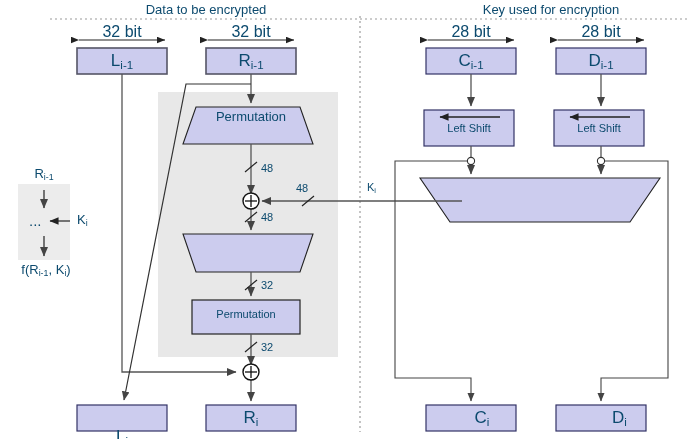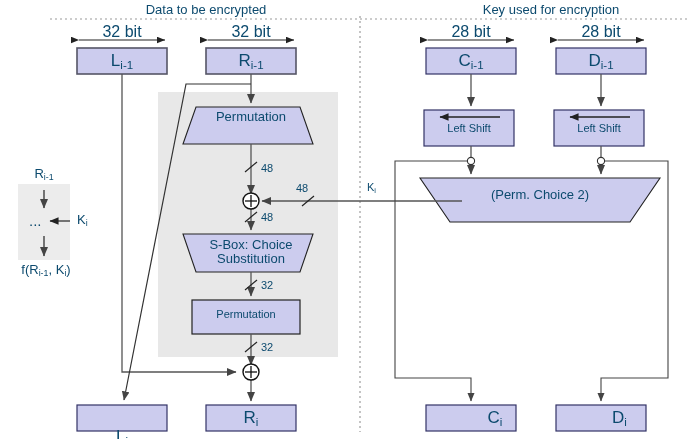--- a/index.html
+++ b/index.html
@@ -153,40 +153,35 @@
   <div class="lbl boxtxt ctr" style="left:601px;top:51px;">
     <span>D</span><sub>i-1</sub>
   </div>
 
   <div class="lbl boxtxt ctr" style="left:122px;top:427px;">
     <span>L</span><sub>i</sub>
   </div>
   <div class="lbl boxtxt ctr" style="left:251px;top:408px;">
     <span>R</span><sub>i</sub>
   </div>
-  <div class="lbl boxtxt ctr" style="left:495px;top:408px;">
+  <div class="lbl boxtxt ctr" style="left:482px;top:408px;">
     <span>C</span><sub>i</sub>
   </div>
   <div class="lbl boxtxt ctr" style="left:601px;top:408px;padding-left:37px;">
     <span>D</span><sub>i</sub>
   </div>
 
   <div class="lbl trtxt ctr" style="left:251px;top:110px;width:120px;">
     <div>Permutation</div>
-  </div>
-  <div class="lbl trtxt ctr" style="left:251px;top:238px;width:130px;">
-    <div>S-Box: Choice</div>
-    <div>Substitution</div>
   </div>
   <div class="lbl permtxt ctr" style="left:246px;top:308px;">Permutation</div>
 
   <div class="lbl permtxt ctr" style="left:469px;top:122px;">Left Shift</div>
   <div class="lbl permtxt ctr" style="left:599px;top:122px;">Left Shift</div>
   <div class="lbl trtxt ctr" style="left:540px;top:188px;width:230px;">
-    <div>(Perm. Choice 2)</div>
   </div>
 
   <div class="lbl wirelbl" style="left:261px;top:162px;">48</div>
   <div class="lbl wirelbl" style="left:296px;top:182px;">48</div>
   <div class="lbl wirelbl" style="left:261px;top:211px;">48</div>
   <div class="lbl wirelbl" style="left:261px;top:279px;">32</div>
   <div class="lbl wirelbl" style="left:261px;top:341px;">32</div>
   <div class="lbl wirelbl" style="left:367px;top:181px;">
     <span>K</span><sub>i</sub>
   </div>

